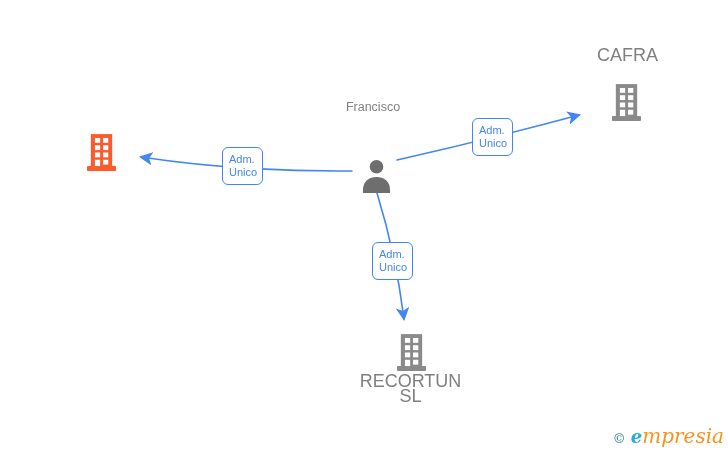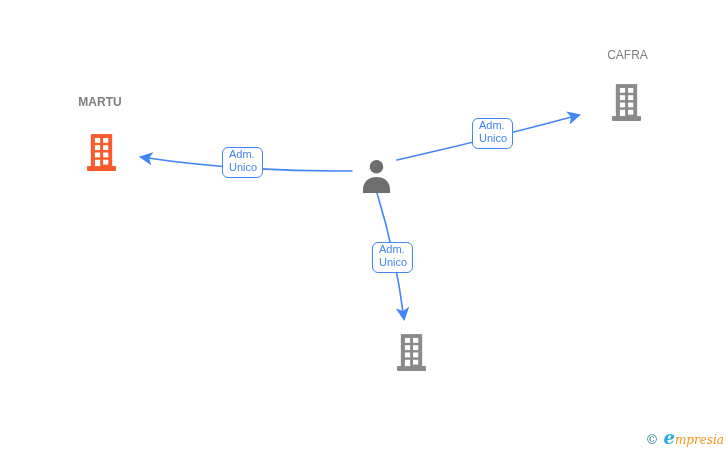--- a/index.html
+++ b/index.html
@@ -5,45 +5,45 @@
   html,body { margin:0; padding:0; background:#ffffff; }
   .canvas {
     position:relative; width:728px; height:450px; background:#ffffff;
     font-family:"Liberation Sans", sans-serif; overflow:hidden;
   }
   .edges { position:absolute; left:0; top:0; width:728px; height:450px; }
   .edge { fill:none; stroke:#4285F4; stroke-width:1.6px; stroke-linecap:round; }
 
   .node-label {
     position:absolute; text-align:center; color:#7f7f7f;
-    font-size:12px; line-height:15px;
+    font-size:18px; line-height:15px;
   }
   .node-label .line { white-space:pre-wrap; }
   .node-label.bold { font-weight:bold; }
   .person-label { font-size:12.5px; color:#808080; }
 
   .node-icon { position:absolute; }
 
   .edge-label {
     position:absolute; box-sizing:border-box;
-    width:41px; height:31px;
+    width:41px; height:38px;
     border:1.5px solid #4285F4; border-radius:6px; background:#ffffff;
     color:#4285F4; font-size:11px; line-height:13px;
-    display:flex; flex-direction:column; 
+    display:flex; flex-direction:column; justify-content:center;
     padding-left:6px;
   }
 
   .footer {
     position:absolute; right:4px; bottom:2px;
     font-family:"DejaVu Serif", serif; font-style:italic;
     display:flex; align-items:baseline;
   }
   .footer .copyright { color:#2e7d8c; font-size:13px; margin-right:5px; font-style:normal; }
   .footer .brand-initial { color:#29abe2; font-size:18px; font-weight:bold; }
-  .footer .brand-rest { color:#f7941d; font-size:12px; }
+  .footer .brand-rest { color:#f7941d; font-size:20px; }
 </style>
 </head>
 <body>
 
 <div class="canvas">
 
   <svg width="0" height="0" style="position:absolute" aria-hidden="true">
     <defs>
       <symbol id="building" viewBox="0 0 32 38">
         <rect x="1" y="33" width="30" height="5" rx="1"></rect>
@@ -71,42 +71,45 @@
       <marker id="arrowhead" viewBox="0 0 10 10" refX="8.5" refY="5" markerWidth="8.5" markerHeight="8.5" orient="auto">
         <path d="M0,0 L10,5 L0,10 L2.5,5 z" fill="#4285F4"></path>
       </marker>
     </defs>
     <path class="edge" d="M352,171 Q240,172 141,157" marker-end="url(#arrowhead)"></path>
     <path class="edge" d="M397,160 Q490,139 579,115" marker-end="url(#arrowhead)"></path>
     <path class="edge" d="M377,193 Q396,255 404,319" marker-end="url(#arrowhead)"></path>
   </svg>
 
   <div class="node-label person-label" style="left:323px; top:100px; width:100px;">
+    <div class="line">Francisco</div>
   </div>
   <svg class="node-icon" style="left:361px; top:160px; color:#6e6e6e;" width="31" height="33">
     <use href="#person" fill="currentColor"></use>
   </svg>
 
   <div class="node-label bold" style="left:40px; top:95px; width:120px;">
-    <div class="line">MARTU</div>
   </div>
   <svg class="node-icon" style="left:86px; top:134px; color:#FA5B2D;" width="31" height="37">
     <use href="#building" fill="currentColor"></use>
   </svg>
 
   <div class="node-label" style="left:565px; top:48px; width:125px;">
     <div class="line">CAFRA</div>
   </div>
   <svg class="node-icon" style="left:611px; top:84px; color:#8a8a8a;" width="31" height="37">
     <use href="#building" fill="currentColor"></use>
   </svg>
 
   <svg class="node-icon" style="left:396px; top:334px; color:#8a8a8a;" width="31" height="37">
     <use href="#building" fill="currentColor"></use>
   </svg>
+  <div class="node-label" style="left:348px; top:374px; width:125px;">
+    <div class="line">RECORTUN  SL</div>
+  </div>
 
   <div class="edge-label" style="left:222px; top:147px;">
     <div>Adm.</div>
     <div>Unico</div>
   </div>
   <div class="edge-label" style="left:472px; top:118px;">
     <div>Adm.</div>
     <div>Unico</div>
   </div>
   <div class="edge-label" style="left:372px; top:242px;">

